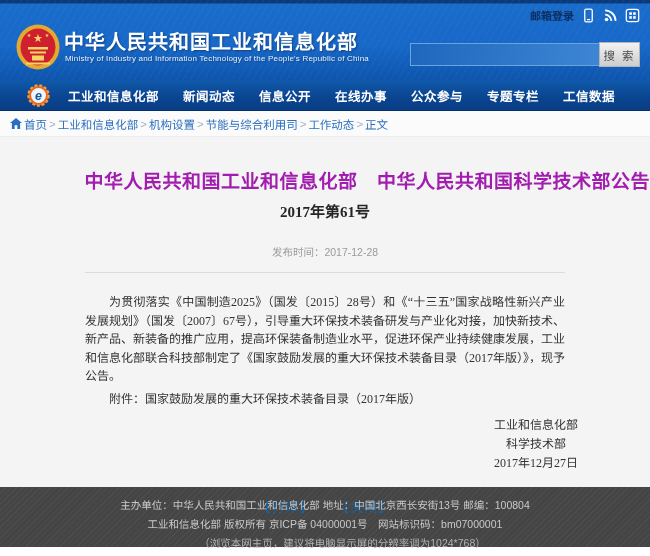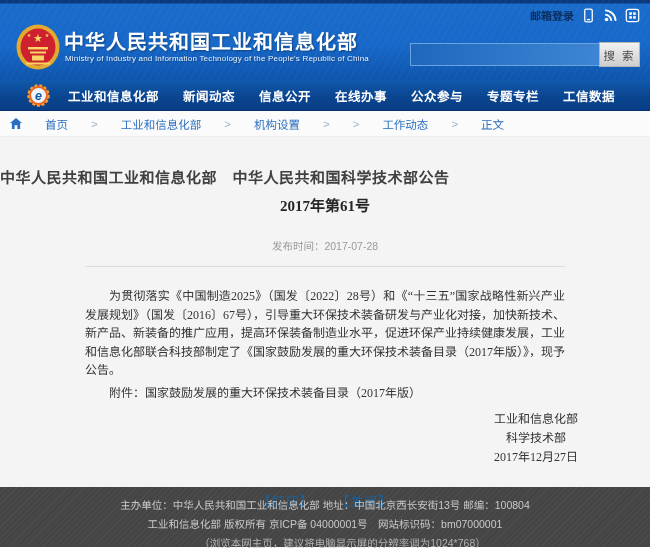--- a/index.html
+++ b/index.html
@@ -49,33 +49,33 @@
   }
   .nav-logo { margin-left:26px; width:25px; height:25px; flex:0 0 auto; cursor:pointer; }
   .nav-list { display:flex; align-items:center; gap:24px; margin-left:17px; }
   .nav-item {
     color:#fff; font-size:12.5px; font-weight:bold; text-decoration:none;
     letter-spacing:.5px; white-space:nowrap; cursor:pointer;
   }
   
   .breadcrumb {
     height:26px; background:#fbfbfb; display:flex; align-items:center;
-    padding-left:10px; font-size:11.5px; gap:23px; border-bottom:1px solid #ededed;
+    padding-left:10px; font-size:11.5px; gap:2px; border-bottom:1px solid #ededed;
   }
   .crumb-link { color:#2a6fc0; text-decoration:none; cursor:pointer; }
   .crumb-sep { color:#9fb3c8; }
   .home-icon { display:block; }
   
   .content {
     height:350px; background:#f4f4f4;
     font-family:"Liberation Serif","DejaVu Serif",serif; color:#333;
   }
   .article-title {
-    padding-top:29px; text-align:left; font-size:15px; font-weight:bold;
-    color:#404040; letter-spacing:.5px;
+    padding-top:29px; text-align:right; font-size:19px; font-weight:bold;
+    color:#a21caf; letter-spacing:.5px;
   }
   .article-issue { margin-top:7px; text-align:center; font-size:15px; font-weight:bold; color:#262626; }
   .publish-time { margin-top:23px; text-align:center; font-size:10.5px; color:#9a9a9a;
     font-family:"Liberation Sans",sans-serif; }
   .divider { width:480px; margin:13px auto 0; border-bottom:1px solid #dcdcdc; }
   .article-body { width:480px; margin:20px auto 0; font-size:12px; line-height:1.55;
     text-align:justify; }
   .article-body p { text-indent:2em; }
   .attachment { width:480px; margin:4px auto 0; font-size:12px; line-height:1.55; text-indent:2em; }
   .signature { float:right; margin:7px 72px 0 0; text-align:center; font-size:12px; line-height:19px; }
@@ -159,33 +159,34 @@
 <div class="breadcrumb">
   <svg class="home-icon" width="12" height="11" viewBox="0 0 13 12">
     <path d="M6.5 0 L13 5.5 H11 V12 H8 V8 H5 V12 H2 V5.5 H0 Z" fill="#2a6fc0"></path>
   </svg>
   <a class="crumb-link">首页</a>
   <span class="crumb-sep">&gt;</span>
   <a class="crumb-link">工业和信息化部</a>
   <span class="crumb-sep">&gt;</span>
   <a class="crumb-link">机构设置</a>
   <span class="crumb-sep">&gt;</span>
+  <a class="crumb-link">节能与综合利用司</a>
   <span class="crumb-sep">&gt;</span>
   <a class="crumb-link">工作动态</a>
   <span class="crumb-sep">&gt;</span>
   <a class="crumb-link">正文</a>
 </div>
 
 <div class="content">
   <div class="article-title">中华人民共和国工业和信息化部　中华人民共和国科学技术部公告</div>
   <div class="article-issue">2017年第61号</div>
-  <div class="publish-time">发布时间：2017-07-28</div>
+  <div class="publish-time">发布时间：2017-12-28</div>
   <div class="divider"></div>
   <div class="article-body">
-    <p>为贯彻落实《中国制造2025》（国发〔2022〕28号）和《“十三五”国家战略性新兴产业发展规划》（国发〔2016〕67号），引导重大环保技术装备研发与产业化对接，加快新技术、新产品、新装备的推广应用，提高环保装备制造业水平，促进环保产业持续健康发展，工业和信息化部联合科技部制定了《国家鼓励发展的重大环保技术装备目录（2017年版）》，现予公告。</p>
+    <p>为贯彻落实《中国制造2025》（国发〔2015〕28号）和《“十三五”国家战略性新兴产业发展规划》（国发〔2007〕67号），引导重大环保技术装备研发与产业化对接，加快新技术、新产品、新装备的推广应用，提高环保装备制造业水平，促进环保产业持续健康发展，工业和信息化部联合科技部制定了《国家鼓励发展的重大环保技术装备目录（2017年版）》，现予公告。</p>
   </div>
   <div class="attachment">附件：国家鼓励发展的重大环保技术装备目录（2017年版）</div>
   <div class="signature">
     <div>工业和信息化部</div>
     <div>科学技术部</div>
     <div>2017年12月27日</div>
   </div>
   <div class="actions">
     <a class="action-link">【打印】</a>
     <a class="action-link">【关闭】</a>

